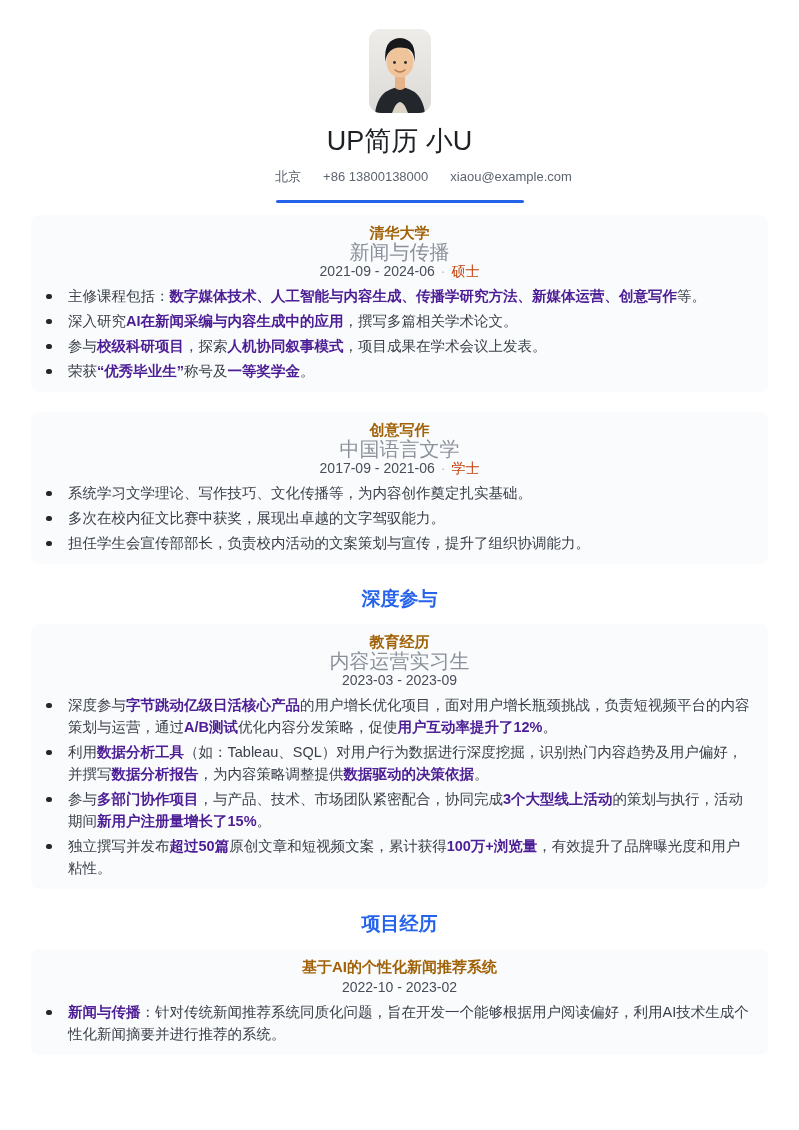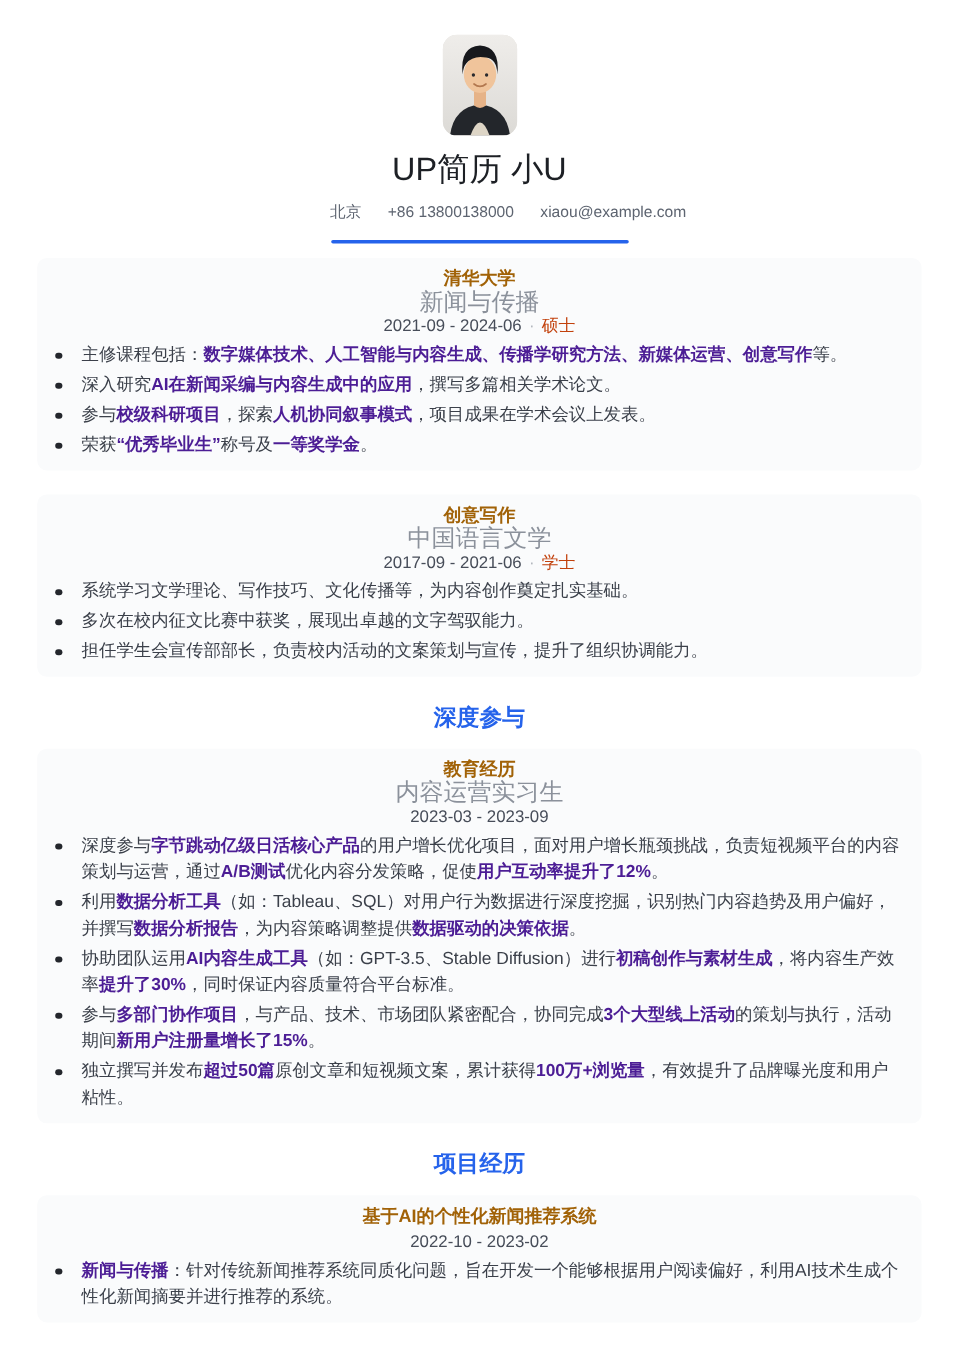--- a/index.html
+++ b/index.html
@@ -138,21 +138,20 @@
 
     <div class="card">
       <div class="entry-name">教育经历</div>
       <div class="entry-sub">内容运营实习生</div>
       <div class="entry-meta">
         <span class="date">2023-03 - 2023-09</span>
       </div>
       <ul class="bullets">
           <li><span>深度参与</span><b>字节跳动亿级日活核心产品</b><span>的用户增长优化项目，面对用户增长瓶颈挑战，负责短视频平台的内容策划与运营，通过</span><b>A/B测试</b><span>优化内容分发策略，促使</span><b>用户互动率提升了12%</b><span>。</span></li>
           <li><span>利用</span><b>数据分析工具</b><span>（如：Tableau、SQL）对用户行为数据进行深度挖掘，识别热门内容趋势及用户偏好，并撰写</span><b>数据分析报告</b><span>，为内容策略调整提供</span><b>数据驱动的决策依据</b><span>。</span></li>
-          <li><span>协助团队运用</span><b>AI内容生成工具</b><span>（如：GPT-3.5、Stable Diffusion）进行</span><b>初稿创作与素材生成</b><span>，将内容生产效率</span><b>提升了30%</b><span>，同时保证内容质量符合平台标准。</span></li>
           <li><span>参与</span><b>多部门协作项目</b><span>，与产品、技术、市场团队紧密配合，协同完成</span><b>3个大型线上活动</b><span>的策划与执行，活动期间</span><b>新用户注册量增长了15%</b><span>。</span></li>
           <li><span>独立撰写并发布</span><b>超过50篇</b><span>原创文章和短视频文案，累计获得</span><b>100万+浏览量</b><span>，有效提升了品牌曝光度和用户粘性。</span></li>
         </ul>
     </div>
   </div>
 
   <div>
     <h2 class="section-title">项目经历</h2>
 
     <div class="card">

